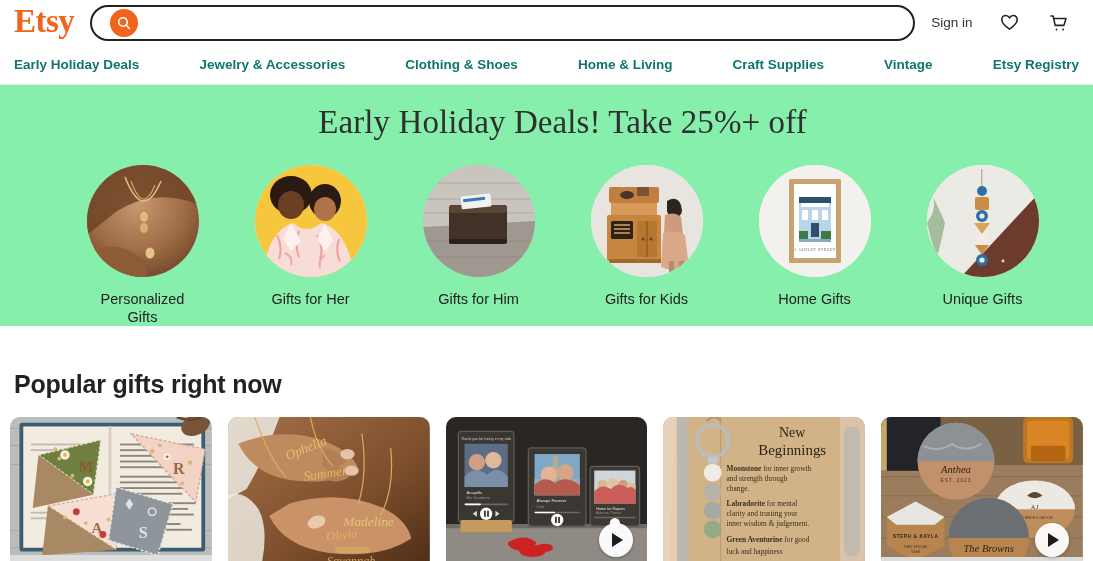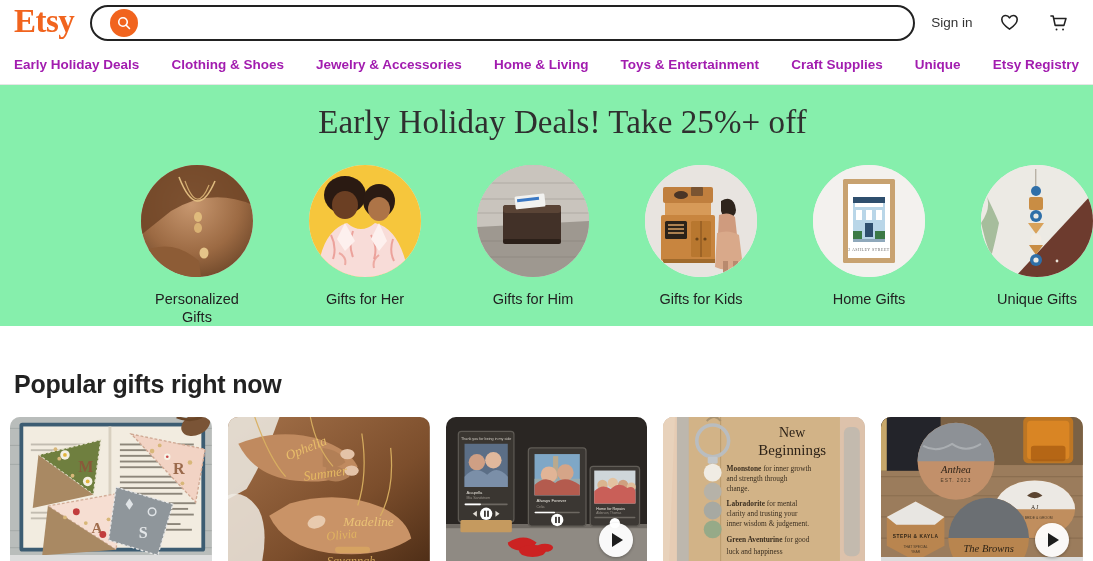--- a/index.html
+++ b/index.html
@@ -95,21 +95,21 @@
     display: flex;
     align-items: center;
     justify-content: space-between;
     padding: 0 12px;
     border-bottom: 1px solid #e6e6e6;
     background: #fff;
   }
   .nav-item {
     font-size: 13.5px;
     font-weight: 600;
-    color: #a21caf;
+    color: #0f766e;
     white-space: nowrap;
     cursor: pointer;
     padding: 4px 2px;
   }
 
   
   .hero {
     background: #86efac;
     padding-top: 18px;
     text-align: center;
@@ -118,21 +118,21 @@
   .hero-title {
     font-family: "Liberation Serif", serif;
     font-size: 33px;
     font-weight: 400;
     color: #2f2f2f;
     letter-spacing: 0.1px;
     line-height: 1.2;
   }
   .cat-row {
     display: flex;
-    justify-content: flex-end;
+    justify-content: center;
     gap: 56px;
     margin-top: 22px;
   }
   .cat {
     width: 112px;
     display: flex;
     flex-direction: column;
     align-items: center;
     cursor: pointer;
   }
@@ -232,26 +232,25 @@
           <circle cx="9.3" cy="19.1" r="1.05" fill="#222" stroke="none"></circle>
           <circle cx="16.4" cy="19.1" r="1.05" fill="#222" stroke="none"></circle>
         </svg>
       </span>
     </div>
   </div>
 </div>
 
 <div class="nav">
   <div class="nav-item">Early Holiday Deals</div>
+  <div class="nav-item">Jewelry &amp; Accessories</div>
   <div class="nav-item">Clothing &amp; Shoes</div>
-  <div class="nav-item">Jewelry &amp; Accessories</div>
   <div class="nav-item">Home &amp; Living</div>
-  <div class="nav-item">Toys &amp; Entertainment</div>
   <div class="nav-item">Craft Supplies</div>
-  <div class="nav-item">Unique</div>
+  <div class="nav-item">Vintage</div>
   <div class="nav-item">Etsy Registry</div>
 </div>
 
 <div class="hero">
   <div class="hero-title">Early Holiday Deals! Take 25%+ off</div>
 
   <div class="cat-row">
 
     <div class="cat">
       <div class="cat-circle">

